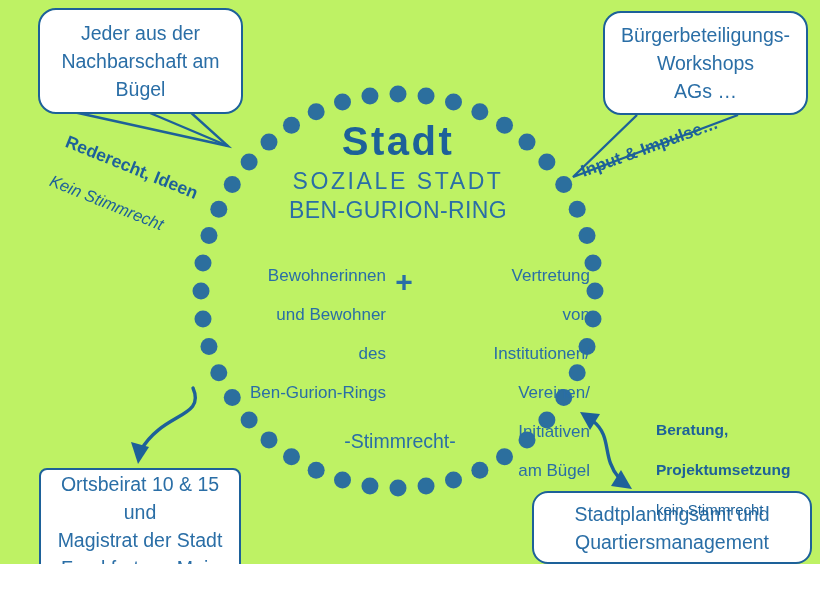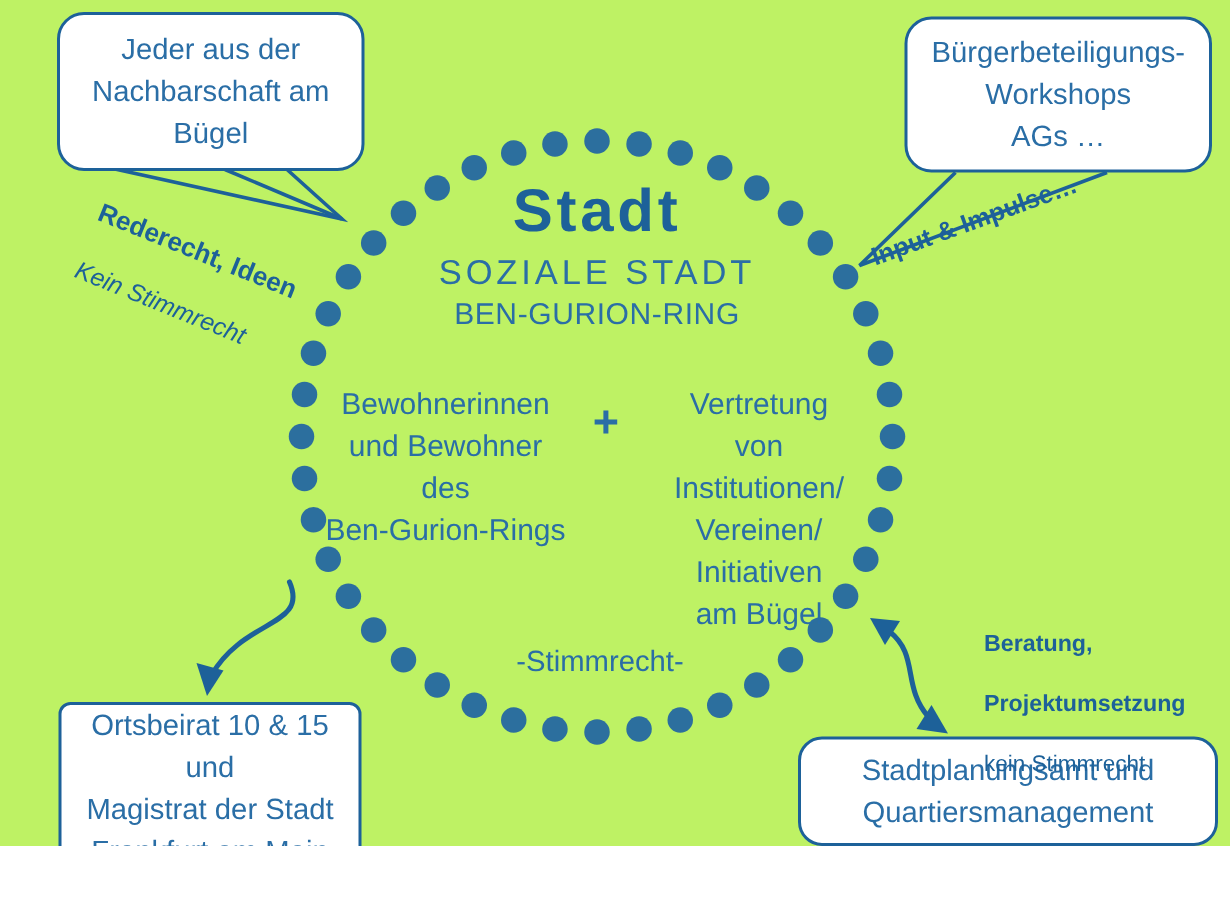--- a/index.html
+++ b/index.html
@@ -72,41 +72,41 @@
     line-height: 46px;
   }
   #title-sub1 {
     font-size: 23px;
     letter-spacing: 2.6px;
     color: #2a6ea6;
     line-height: 30px;
     margin-top: 2px;
   }
   #title-sub2 {
-    font-size: 20px;
+    font-size: 23px;
     letter-spacing: 0.4px;
     color: #2a6ea6;
     line-height: 29px;
   }
 
   #columns {
     position: absolute;
     left: 206px;
     top: 256px;
     width: 386px;
     display: flex;
     align-items: flex-start;
     justify-content: center;
     z-index: 3;
   }
   .col {
-    font-size: 20px;
-    line-height: 28px;
-    color: #2a6ea6;
-    text-align: center;
+    font-size: 17px;
+    line-height: 39px;
+    color: #2a6ea6;
+    text-align: right;
     white-space: pre-line;
   }
   #col-left  { width: 178px; }
   #col-right { width: 168px; }
   #plus-sign {
     width: 36px;
     text-align: center;
     font-size: 30px;
     font-weight: bold;
     color: #2a6ea6;

